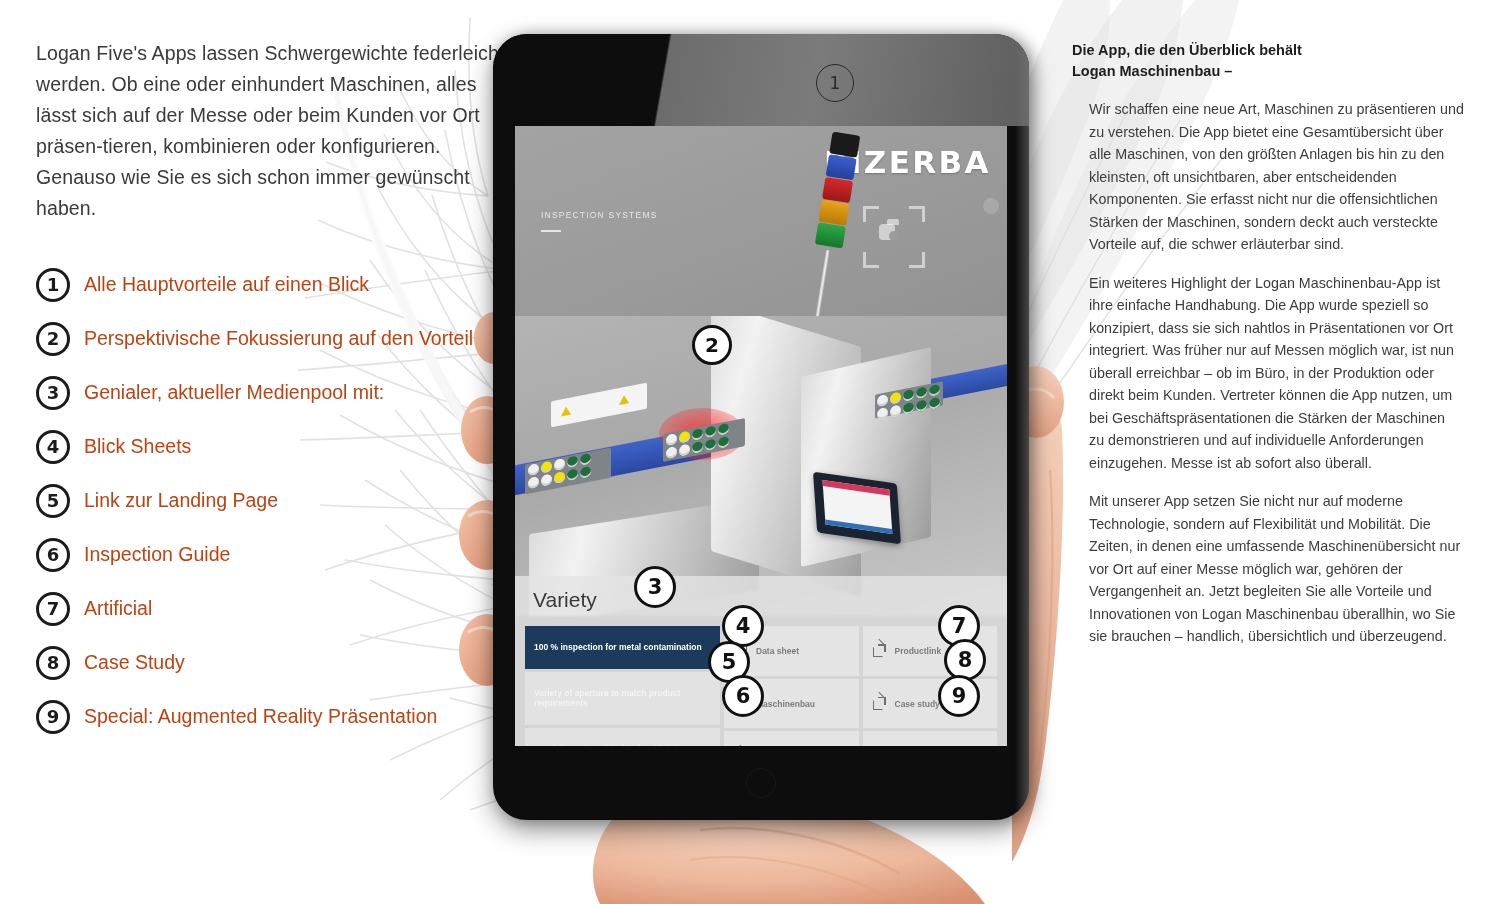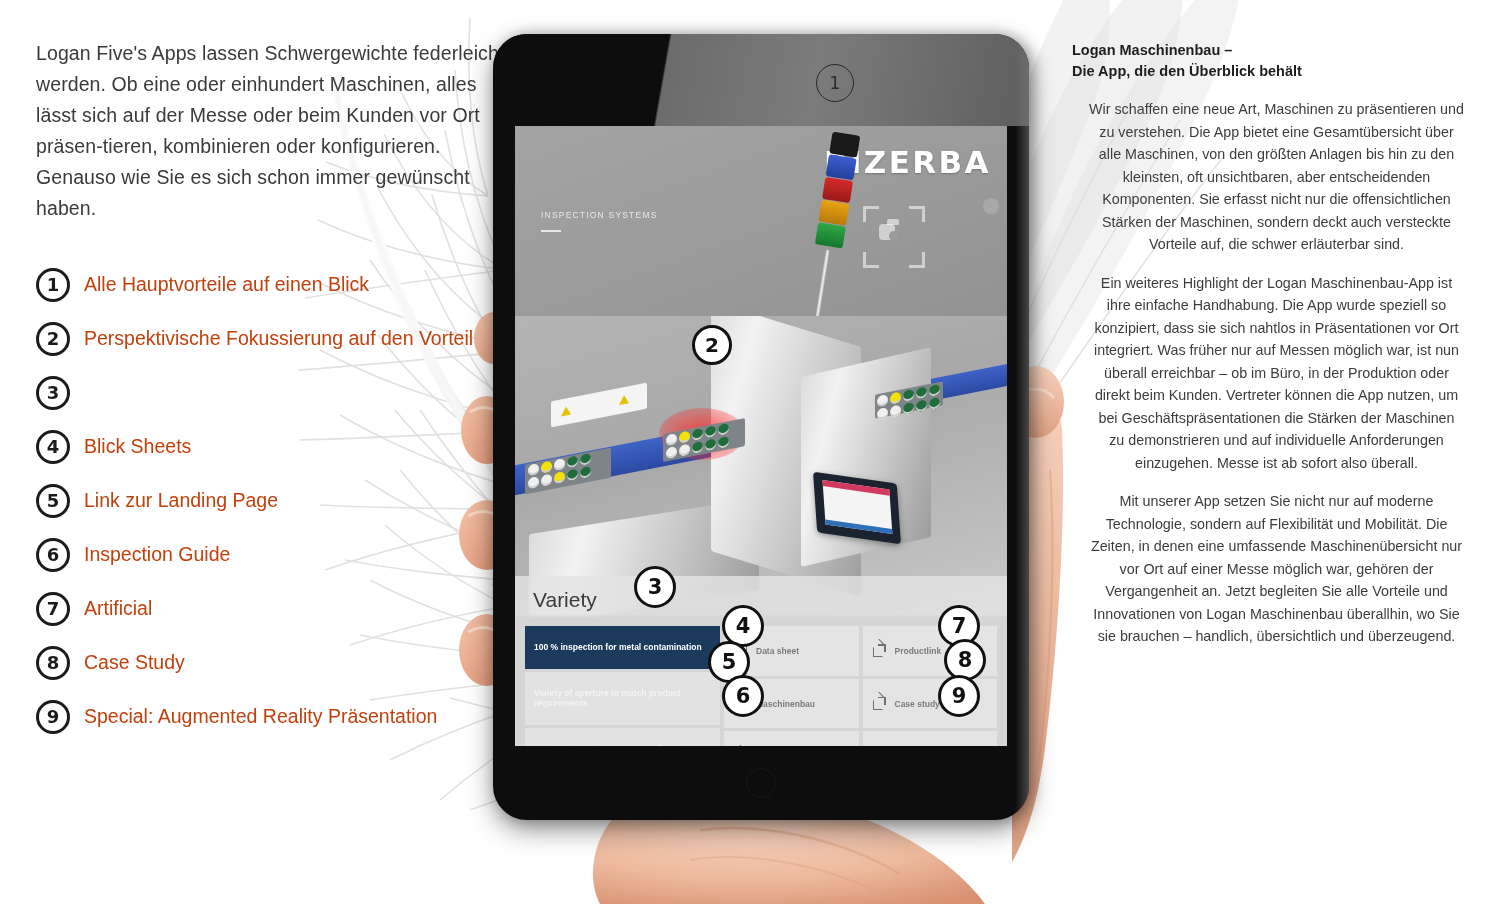--- a/index.html
+++ b/index.html
@@ -299,21 +299,20 @@
     font-weight: 700;
     color: #1e1e1e;
     line-height: 21px;
     margin: 0 0 16px 0;
   }
   .rc-p {
     font-size: 14.3px;
     line-height: 22.5px;
     color: #3c3c3c;
     margin: 0 0 16px 17px;
-    text-align: center;
   }
 </style>
 </head>
 <body>
 
 <div class="page">
 
   <div class="feather-wrap">
     <svg width="760" height="840" viewBox="0 0 760 840">
       <defs>
@@ -444,20 +443,21 @@
       <li class="legend-row">
         <span class="badge">1</span>
         <span class="legend-label">Alle Hauptvorteile auf einen Blick</span>
       </li>
       <li class="legend-row">
         <span class="badge">2</span>
         <span class="legend-label">Perspektivische Fokussierung auf den Vorteil</span>
       </li>
       <li class="legend-row">
         <span class="badge">3</span>
+        <span class="legend-label">Genialer, aktueller Medienpool mit:</span>
       </li>
       <li class="legend-row">
         <span class="badge">4</span>
         <span class="legend-label">Blick Sheets</span>
       </li>
       <li class="legend-row">
         <span class="badge">5</span>
         <span class="legend-label">Link zur Landing Page</span>
       </li>
       <li class="legend-row">
@@ -659,21 +659,21 @@
   <div class="callout solid" style="left:722px; top:675px; width:42px; height:42px; font-size:21px;">6</div>
 
   <div class="callout solid" style="left:938px; top:605px; width:42px; height:42px; font-size:21px;">7</div>
 
   <div class="callout solid" style="left:944px; top:639px; width:42px; height:42px; font-size:21px;">8</div>
 
   <div class="callout solid" style="left:938px; top:675px; width:42px; height:42px; font-size:21px;">9</div>
 
   <div class="right-col">
     <div class="rc-title">
+      <div>Die App, die den Überblick behält</div>
       <div>Logan Maschinenbau –</div>
-      <div>Die App, die den Überblick behält</div>
     </div>
     <p class="rc-p">Wir schaffen eine neue Art, Maschinen zu präsentieren und zu verstehen. Die App bietet eine Gesamtübersicht über alle Maschinen, von den größten Anlagen bis hin zu den kleinsten, oft unsichtbaren, aber entscheidenden Komponenten. Sie erfasst nicht nur die offensichtlichen Stärken der Maschinen, sondern deckt auch versteckte Vorteile auf, die schwer erläuterbar sind.</p>
     <p class="rc-p">Ein weiteres Highlight der Logan Maschinenbau-App ist ihre einfache Handhabung. Die App wurde speziell so konzipiert, dass sie sich nahtlos in Präsentationen vor Ort integriert. Was früher nur auf Messen möglich war, ist nun überall erreichbar – ob im Büro, in der Produktion oder direkt beim Kunden. Vertreter können die App nutzen, um bei Geschäftspräsentationen die Stärken der Maschinen zu demonstrieren und auf individuelle Anforderungen einzugehen. Messe ist ab sofort also überall.</p>
     <p class="rc-p">Mit unserer App setzen Sie nicht nur auf moderne Technologie, sondern auf Flexibilität und Mobilität. Die Zeiten, in denen eine umfassende Maschinenübersicht nur vor Ort auf einer Messe möglich war, gehören der Vergangenheit an. Jetzt begleiten Sie alle Vorteile und Innovationen von Logan Maschinenbau überallhin, wo Sie sie brauchen – handlich, übersichtlich und überzeugend.</p>
   </div>
 
 </div>
 
 </body></html>

